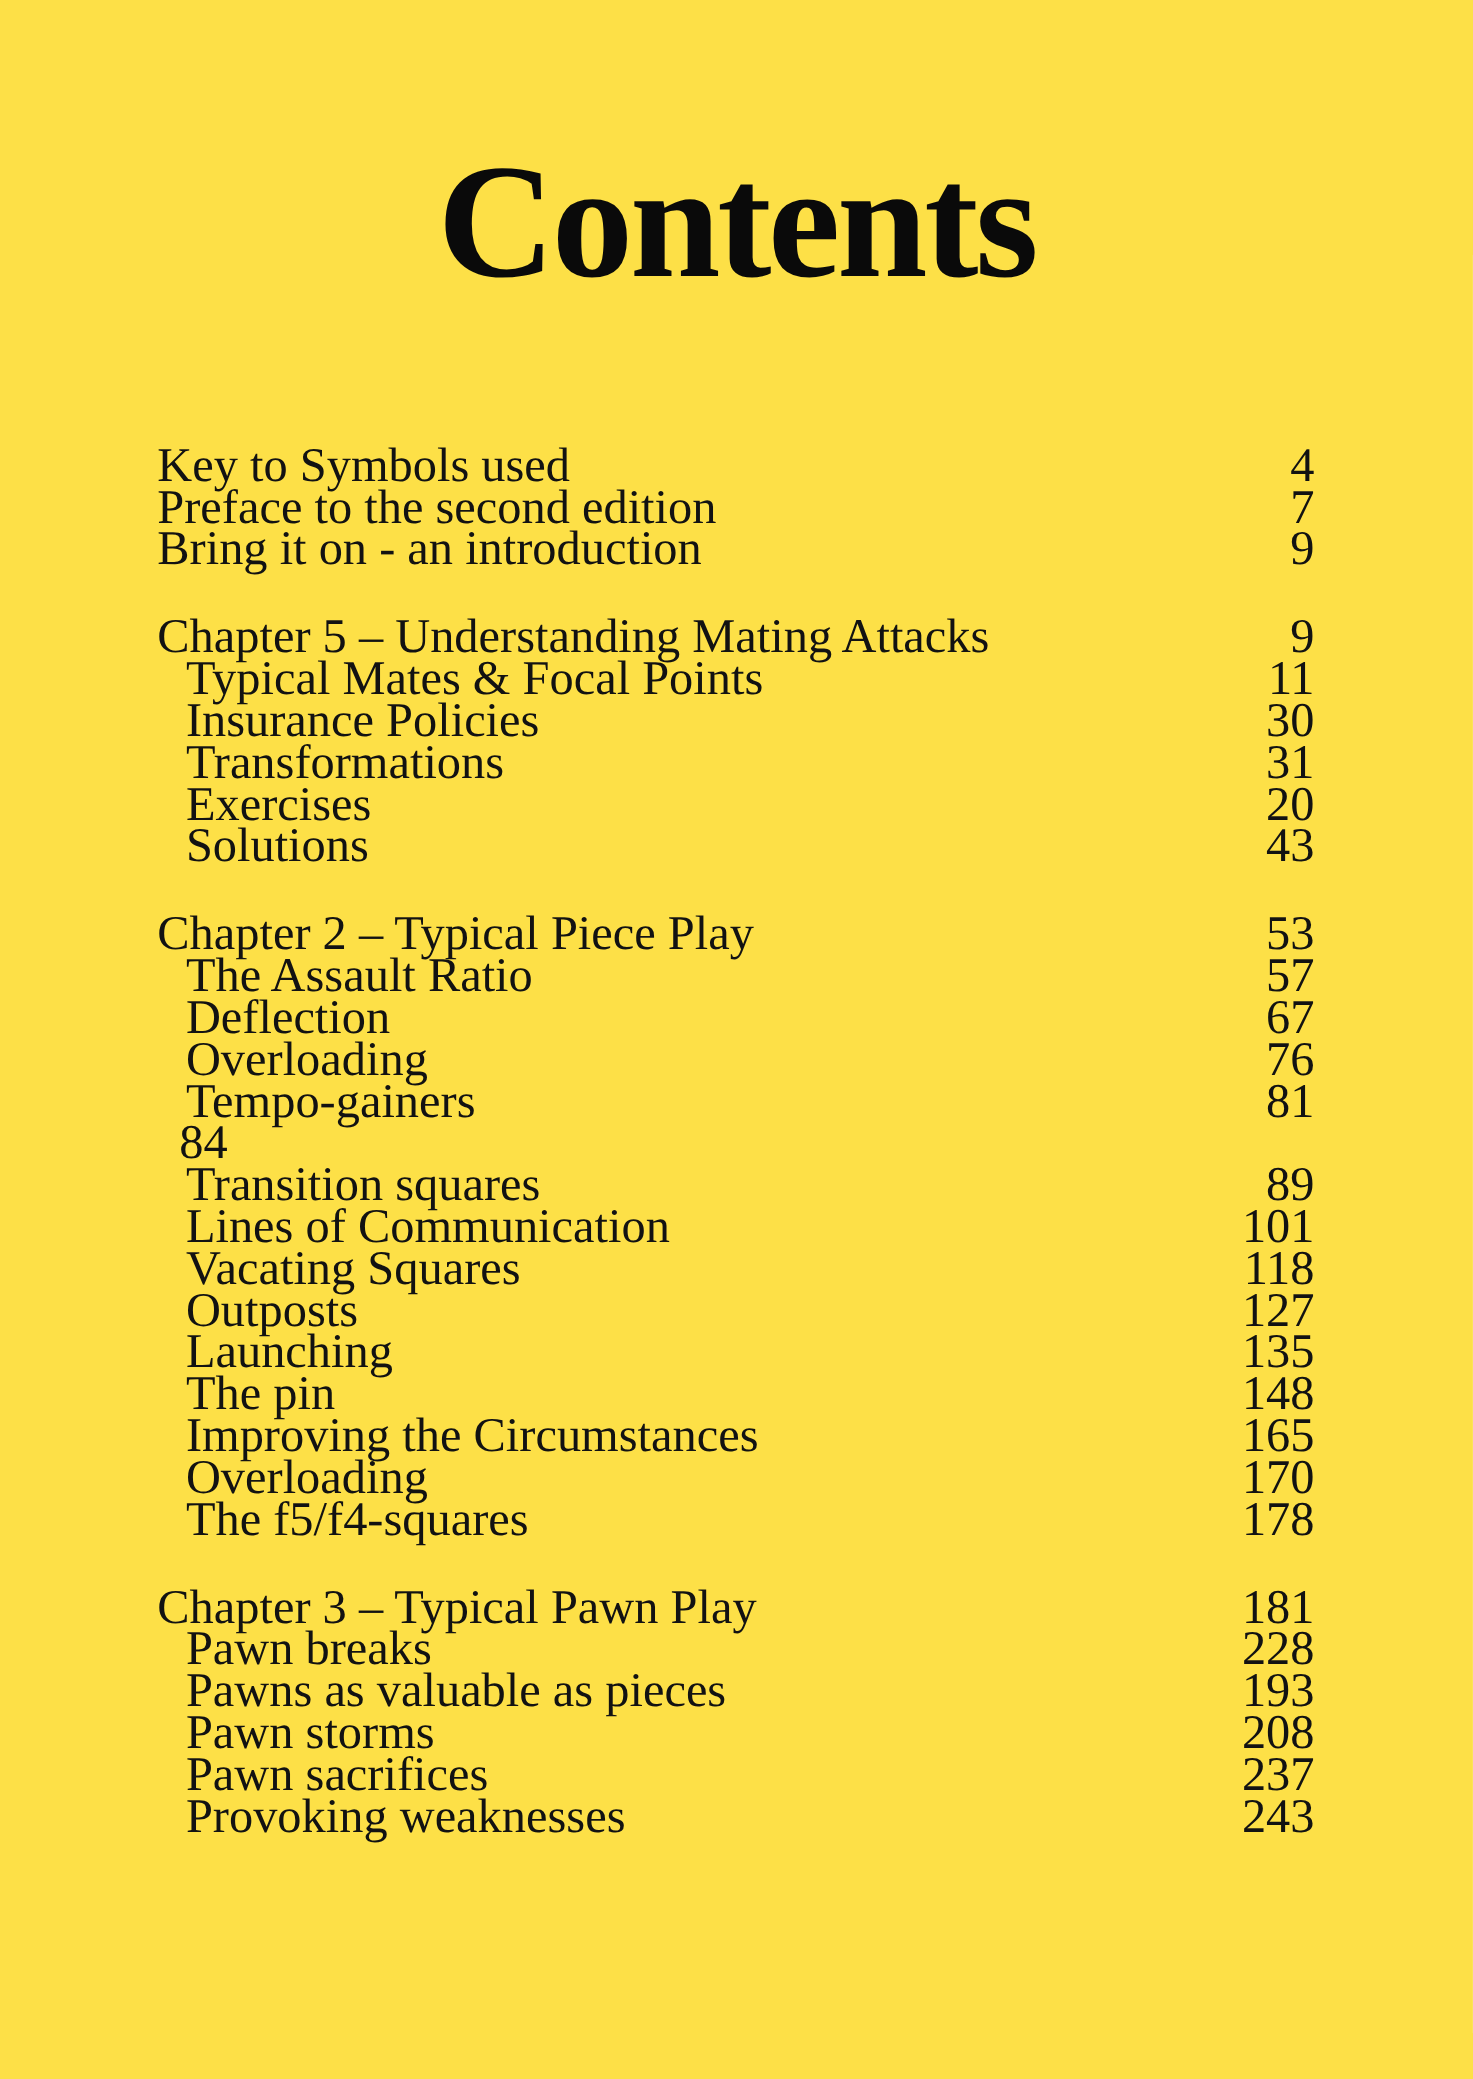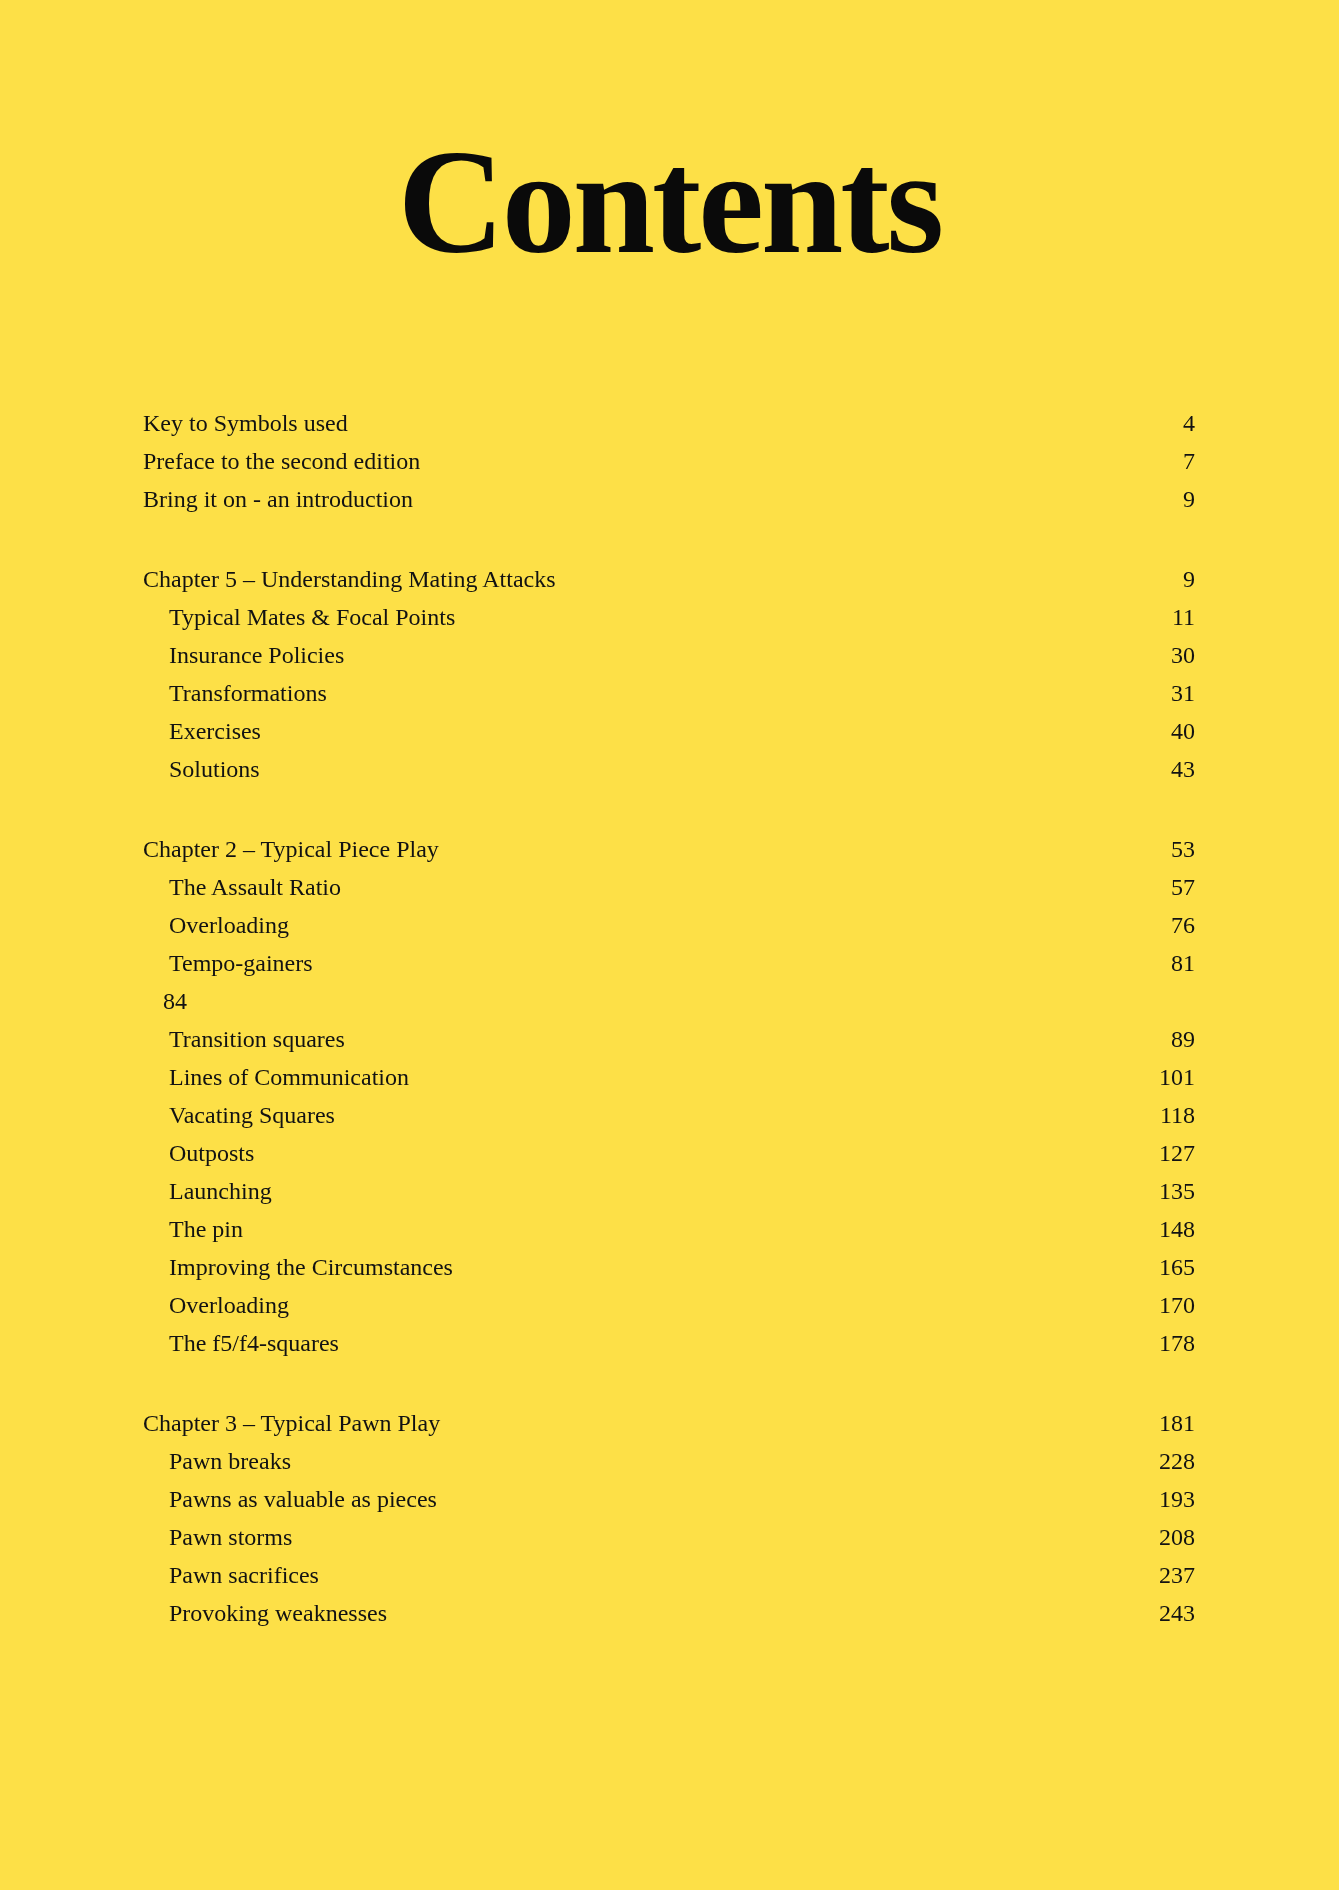--- a/index.html
+++ b/index.html
@@ -21,21 +21,21 @@
     padding-top: 128px;
     text-align: center;
     font-size: 148px;
     line-height: 1;
     font-weight: 700;
     letter-spacing: -3px;
     color: #0a0a0a;
   }
   .toc {
     margin: 128px 144px 0 143px;
-    font-size: 24px;
+    font-size: 44px;
     line-height: 38px;
   }
   .toc-section + .toc-section {
     margin-top: 42px;
   }
   .toc-row {
     display: flex;
     justify-content: space-between;
     align-items: baseline;
   }
@@ -90,39 +90,43 @@
     <span class="toc-page">30</span>
   </div>
 
   <div class="toc-row indent">
     <span class="toc-label">Transformations</span>
     <span class="toc-page">31</span>
   </div>
 
   <div class="toc-row indent">
     <span class="toc-label">Exercises</span>
-    <span class="toc-page">40</span>
+    <span class="toc-page">20</span>
   </div>
 
   <div class="toc-row indent">
     <span class="toc-label">Solutions</span>
     <span class="toc-page">43</span>
   </div>
 </div>
       <div class="toc-section">
   <div class="toc-row">
     <span class="toc-label">Chapter 2 – Typical Piece Play</span>
     <span class="toc-page">53</span>
   </div>
 
   <div class="toc-row indent">
     <span class="toc-label">The Assault Ratio</span>
     <span class="toc-page">57</span>
   </div>
 
+  <div class="toc-row indent">
+    <span class="toc-label">Deflection</span>
+    <span class="toc-page">67</span>
+  </div>
 
   <div class="toc-row indent">
     <span class="toc-label">Overloading</span>
     <span class="toc-page">76</span>
   </div>
 
   <div class="toc-row indent">
     <span class="toc-label">Tempo-gainers</span>
     <span class="toc-page">81</span>
   </div>

